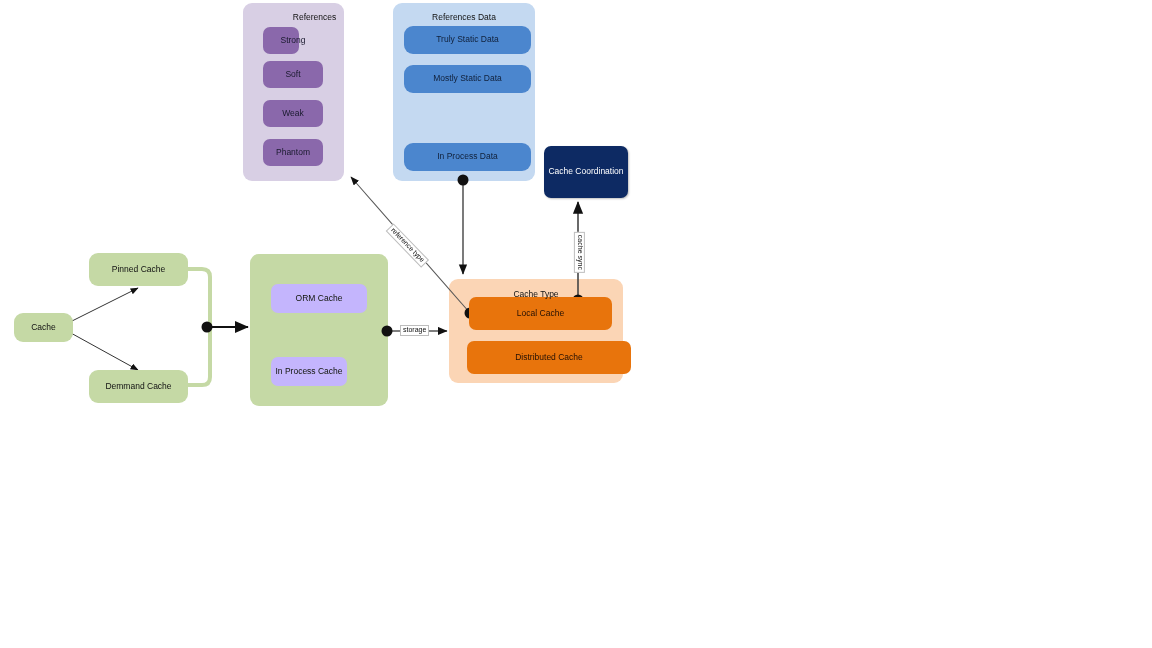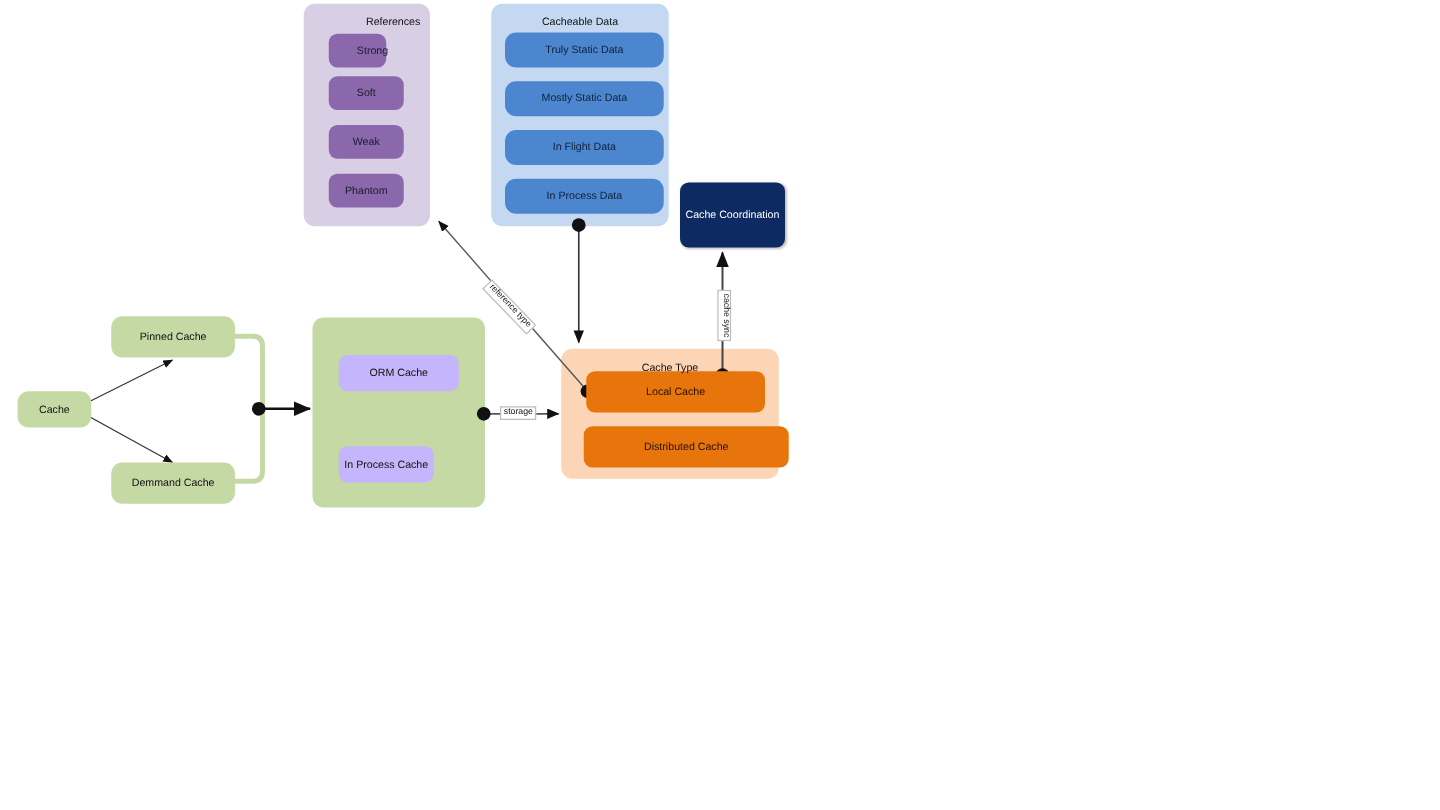--- a/index.html
+++ b/index.html
@@ -151,44 +151,41 @@
 <div id="canvas">
 
   <svg class="brackets" viewBox="0 0 1152 648">
 
     <path d="M 188 269 L 202 269 Q 210 269 210 277 L 210 377 Q 210 385 202 385 L 188 385" fill="none" stroke="#c5d9a5" stroke-width="4" stroke-linecap="round"></path>
   </svg>
 
   <div class="group grp-references" style="left:243px; top:3px; width:101px; height:178px;"></div>
   <div class="group-title" style="left:243px; top:12px; width:101px;padding-left:21px;">References</div>
 
-  <div class="node ref-item" style="left:263px; top:27px; width:46px; height:27px;padding-left:24px;">
+  <div class="node ref-item" style="left:263px; top:27px; width:36px; height:27px;padding-left:24px;">
     <span>Strong</span>
   </div>
   <div class="node ref-item" style="left:263px; top:61px; width:60px; height:27px;">
     <span>Soft</span>
   </div>
   <div class="node ref-item" style="left:263px; top:100px; width:60px; height:27px;">
     <span>Weak</span>
   </div>
   <div class="node ref-item" style="left:263px; top:139px; width:60px; height:27px;">
     <span>Phantom</span>
   </div>
 
   <div class="group grp-cacheable" style="left:393px; top:3px; width:142px; height:178px;"></div>
-  <div class="group-title" style="left:393px; top:12px; width:142px;">Cacheable Data</div>
+  <div class="group-title" style="left:393px; top:12px; width:142px;">References Data</div>
 
   <div class="node data-item" style="left:404px; top:65px; width:127px; height:28px;">
     <span>Mostly Static Data</span>
   </div>
   <div class="node data-item" style="left:404px; top:26px; width:127px; height:28px;">
     <span>Truly Static Data</span>
-  </div>
-  <div class="node data-item" style="left:404px; top:104px; width:127px; height:28px;">
-    <span>In Flight Data</span>
   </div>
   <div class="node data-item" style="left:404px; top:143px; width:127px; height:28px;">
     <span>In Process Data</span>
   </div>
 
   <div class="node coordination" style="left:544px; top:146px; width:84px; height:52px;">
     <span style="padding:0 4px;">Cache Coordination</span>
   </div>
 
   <div class="node cache-node" style="left:2px; top:313px; width:59px; height:29px;margin-left:12px;">

